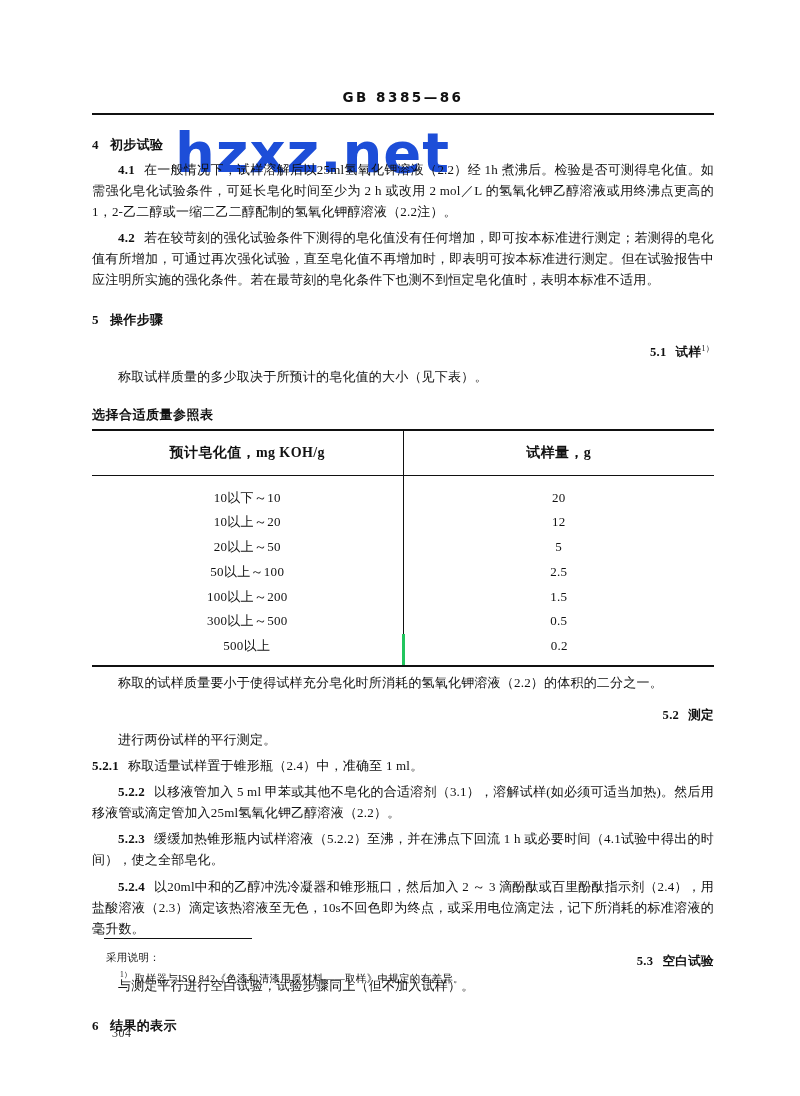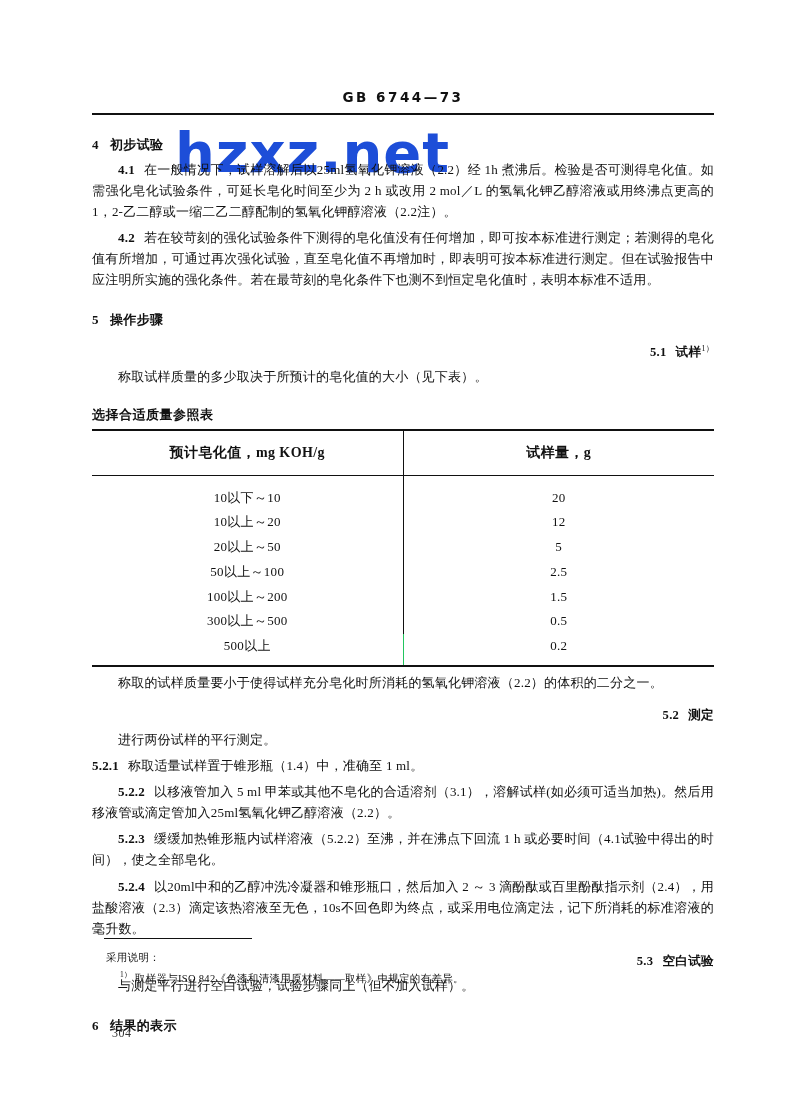--- a/index.html
+++ b/index.html
@@ -128,21 +128,21 @@
     padding: 3.4px 0;
     font-family: "Liberation Serif", serif;
     font-size: 13px;
     letter-spacing: 0.3px;
   }
   table.ref-table tbody td.col-left {
     border-right: 1px solid #111;
   }
   table.ref-table tbody tr:first-child td { padding-top: 13px; }
   table.ref-table tbody tr:last-child td { padding-bottom: 10px; }
-  table.ref-table tbody tr:last-child td.col-left { border-right: 1px solid #22c55e; }
+  table.ref-table tbody tr:last-child td.col-left { border-right: 3px solid #22c55e; }
   .table-bottom-rule {
     border: 0;
     border-top: 2.2px solid #111;
     margin: 0 0 0 0;
     height: 0;
   }
 
   
   .footnote-area {
     position: absolute;
@@ -186,21 +186,21 @@
 </head>
 <body>
 
 <div id="page">
 
   <div class="watermark">hzxz.net</div>
 
   <div class="content">
 
     <div class="doc-header">
-      <span class="std-no">GB 6744—73</span>
+      <span class="std-no">GB 8385—86</span>
     </div>
     <hr class="header-rule">
 
     <div class="sec-h1">
       <span class="num">4</span><span>初步试验</span>
     </div>
 
     <p class="body hang">
       <span class="lead">4.1</span><span>在一般情况下，试样溶解后以25ml氢氧化钾溶液（2.2）经 1h 煮沸后。检验是否可测得皂化值。如需强化皂化试验条件，可延长皂化时间至少为 2 h 或改用 2 mol／L 的氢氧化钾乙醇溶液或用终沸点更高的1，2‑乙二醇或一缩二乙二醇配制的氢氧化钾醇溶液（2.2注）。</span>
     </p>
@@ -262,21 +262,21 @@
     <hr class="table-bottom-rule">
 
     <p class="body indent">称取的试样质量要小于使得试样充分皂化时所消耗的氢氧化钾溶液（2.2）的体积的二分之一。</p>
 
     <div class="sec-h2" style="margin-left:0;">
       <span class="num">5.2</span><span>测定</span>
     </div>
     <p class="body indent">进行两份试样的平行测定。</p>
 
     <p class="body">
-      <span class="lead">5.2.1</span><span>称取适量试样置于锥形瓶（1.4）中，准确至 1 ml。</span>
+      <span class="lead">5.2.1</span><span>称取适量试样置于锥形瓶（2.4）中，准确至 1 ml。</span>
     </p>
 
     <p class="body hang">
       <span class="lead">5.2.2</span><span>以移液管加入 5 ml 甲苯或其他不皂化的合适溶剂（3.1），溶解试样(如必须可适当加热)。然后用移液管或滴定管加入25ml氢氧化钾乙醇溶液（2.2）。</span>
     </p>
 
     <p class="body hang">
       <span class="lead">5.2.3</span><span>缓缓加热锥形瓶内试样溶液（5.2.2）至沸，并在沸点下回流 1 h 或必要时间（4.1试验中得出的时间），使之全部皂化。</span>
     </p>
 

